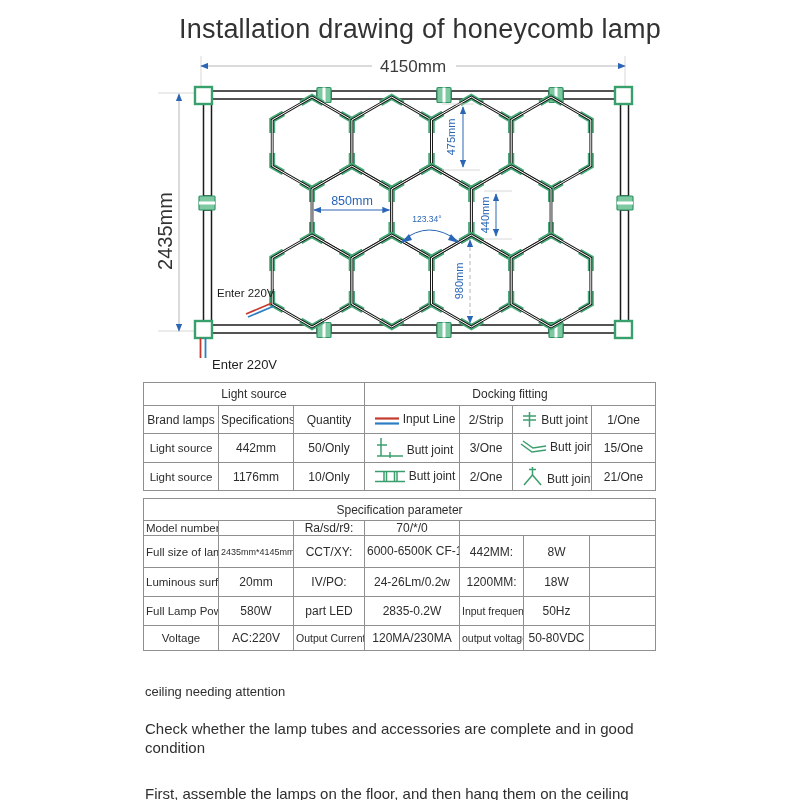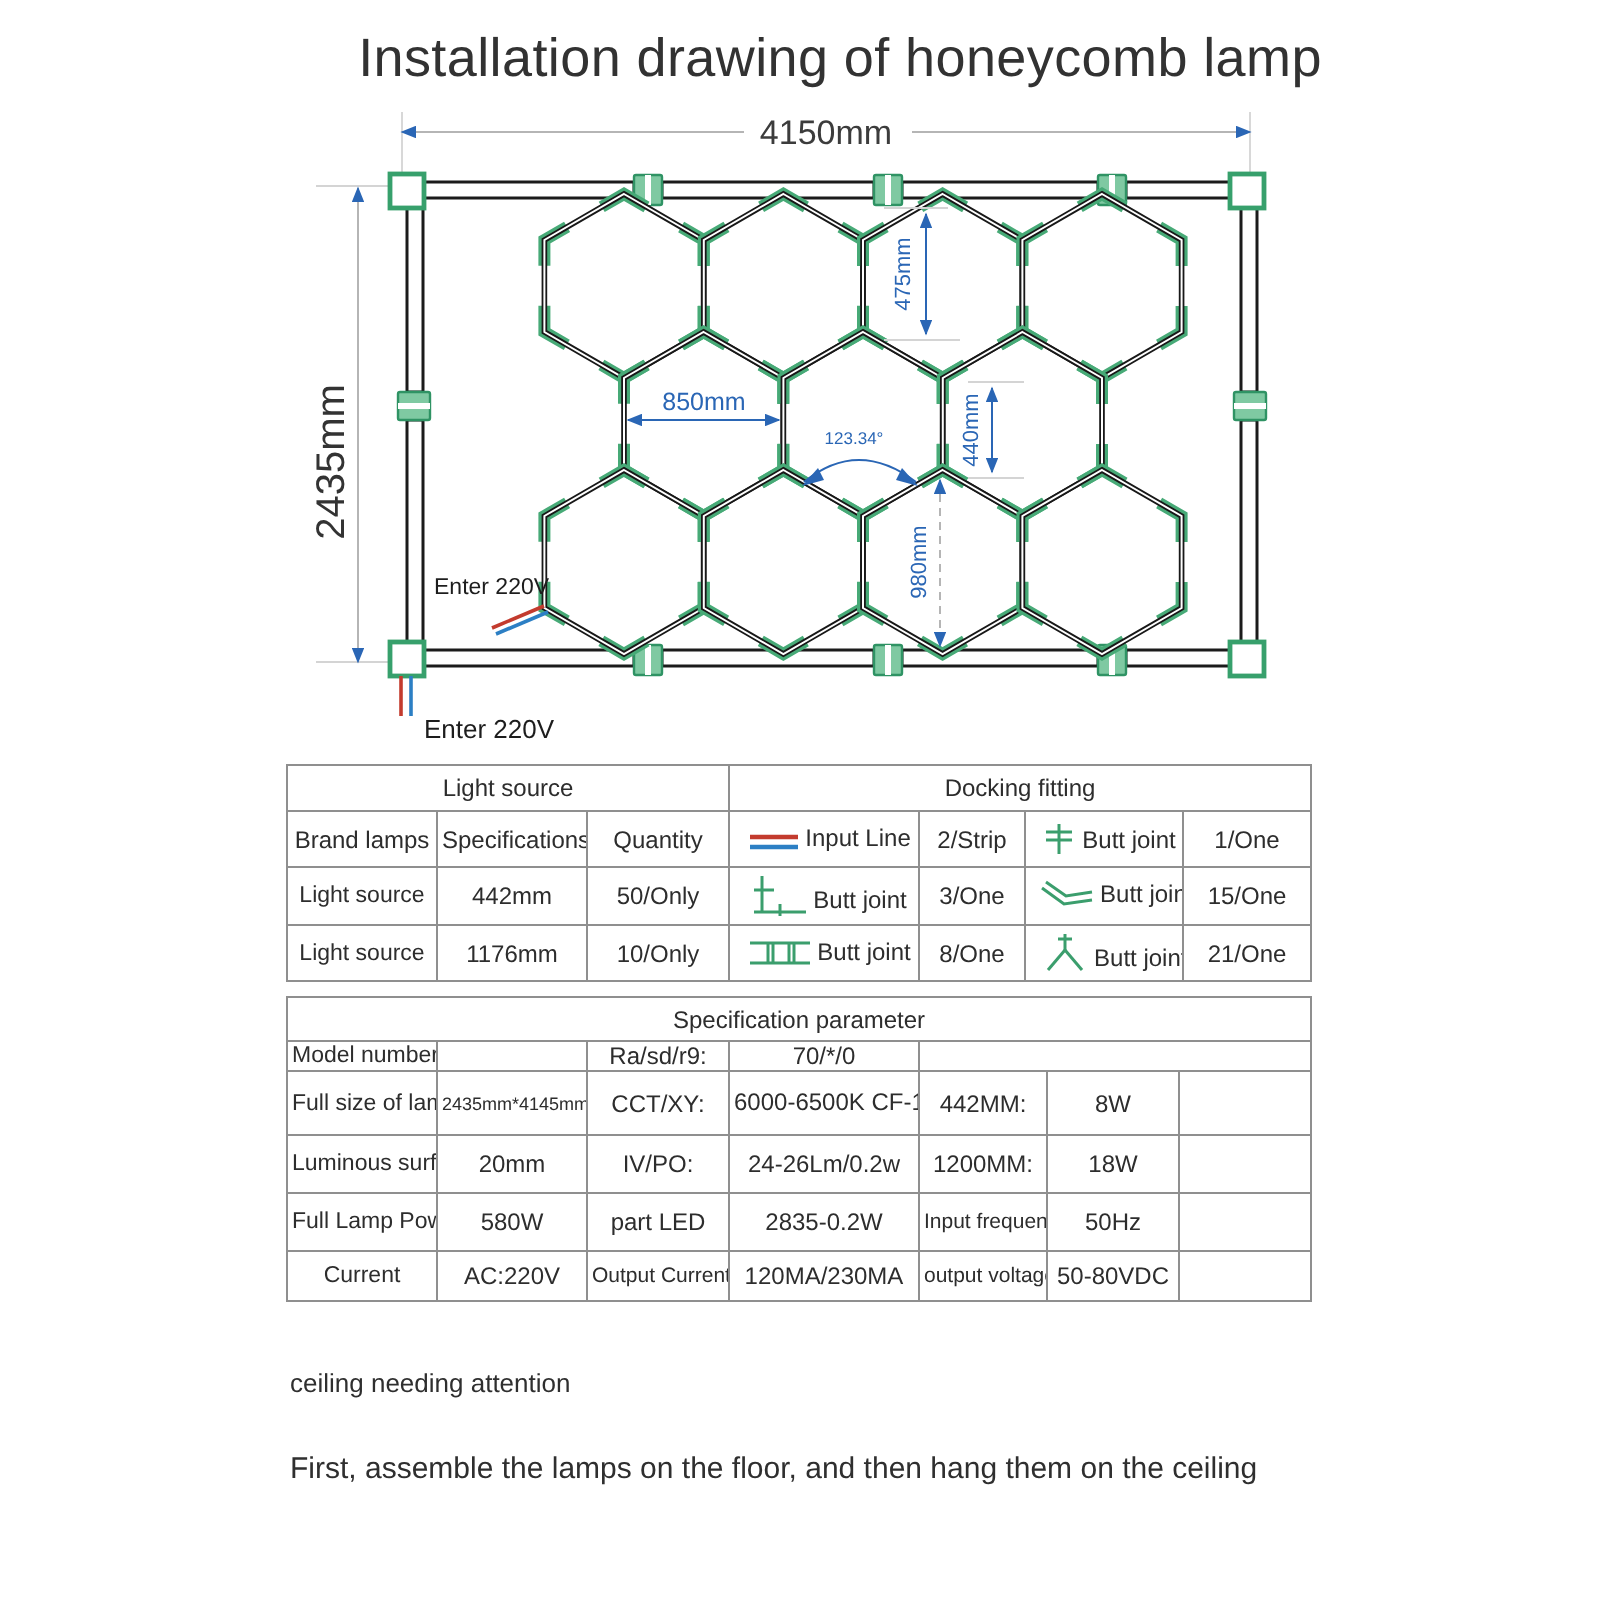--- a/index.html
+++ b/index.html
@@ -312,21 +312,21 @@
             <line class="gi" x1="1" y1="2.5" x2="31" y2="2.5"></line>
                 <line class="gi" x1="1" y1="12.5" x2="31" y2="12.5"></line>
             <line class="gi" x1="10" y1="2.5" x2="10" y2="12.5"></line>
                 <line class="gi" x1="12.5" y1="2.5" x2="12.5" y2="12.5"></line>
             <line class="gi" x1="20.5" y1="2.5" x2="20.5" y2="12.5"></line>
                 <line class="gi" x1="23" y1="2.5" x2="23" y2="12.5"></line>
           </svg>
           <span class="dlab">Butt joint</span>
         </span>
       </td>
-      <td class="la">8/One</td>
+      <td class="la">2/One</td>
       <td class="icell">
         <span class="ic">
           <svg width="24" height="21" viewBox="0 0 24 21">
             <line class="gi" x1="12.5" y1="1" x2="12.5" y2="9"></line>
             <line class="gi" x1="12.5" y1="9" x2="4" y2="19"></line>
             <line class="gi" x1="12.5" y1="9" x2="21" y2="19"></line>
             <line class="gi" x1="9" y1="3.5" x2="16" y2="3.5"></line>
           </svg>
           <span class="dlab">Butt joint</span>
         </span>
@@ -379,29 +379,30 @@
     <tr style="height:29px">
       <td class="lbl">Full Lamp Power</td>
       <td>580W</td>
       <td>part LED</td>
       <td>2835-0.2W</td>
       <td class="xs">Input frequency</td>
       <td>50Hz</td>
       <td></td>
     </tr>
     <tr style="height:25px">
-      <td class="lbl">Current</td>
+      <td class="lbl">Voltage</td>
       <td>AC:220V</td>
       <td class="xs">Output Current</td>
       <td>120MA/230MA</td>
       <td class="xs">output voltage</td>
       <td>50-80VDC</td>
       <td></td>
     </tr>
   </tbody>
     </table>
 
   <div class="notes">
     <div class="nh">ceiling needing attention</div>
+    <div class="n1">Check whether the lamp tubes and accessories are complete and in good condition</div>
     <div class="n2">First, assemble the lamps on the floor, and then hang them on the ceiling</div>
   </div>
 
 </div>
 
 </body></html>

